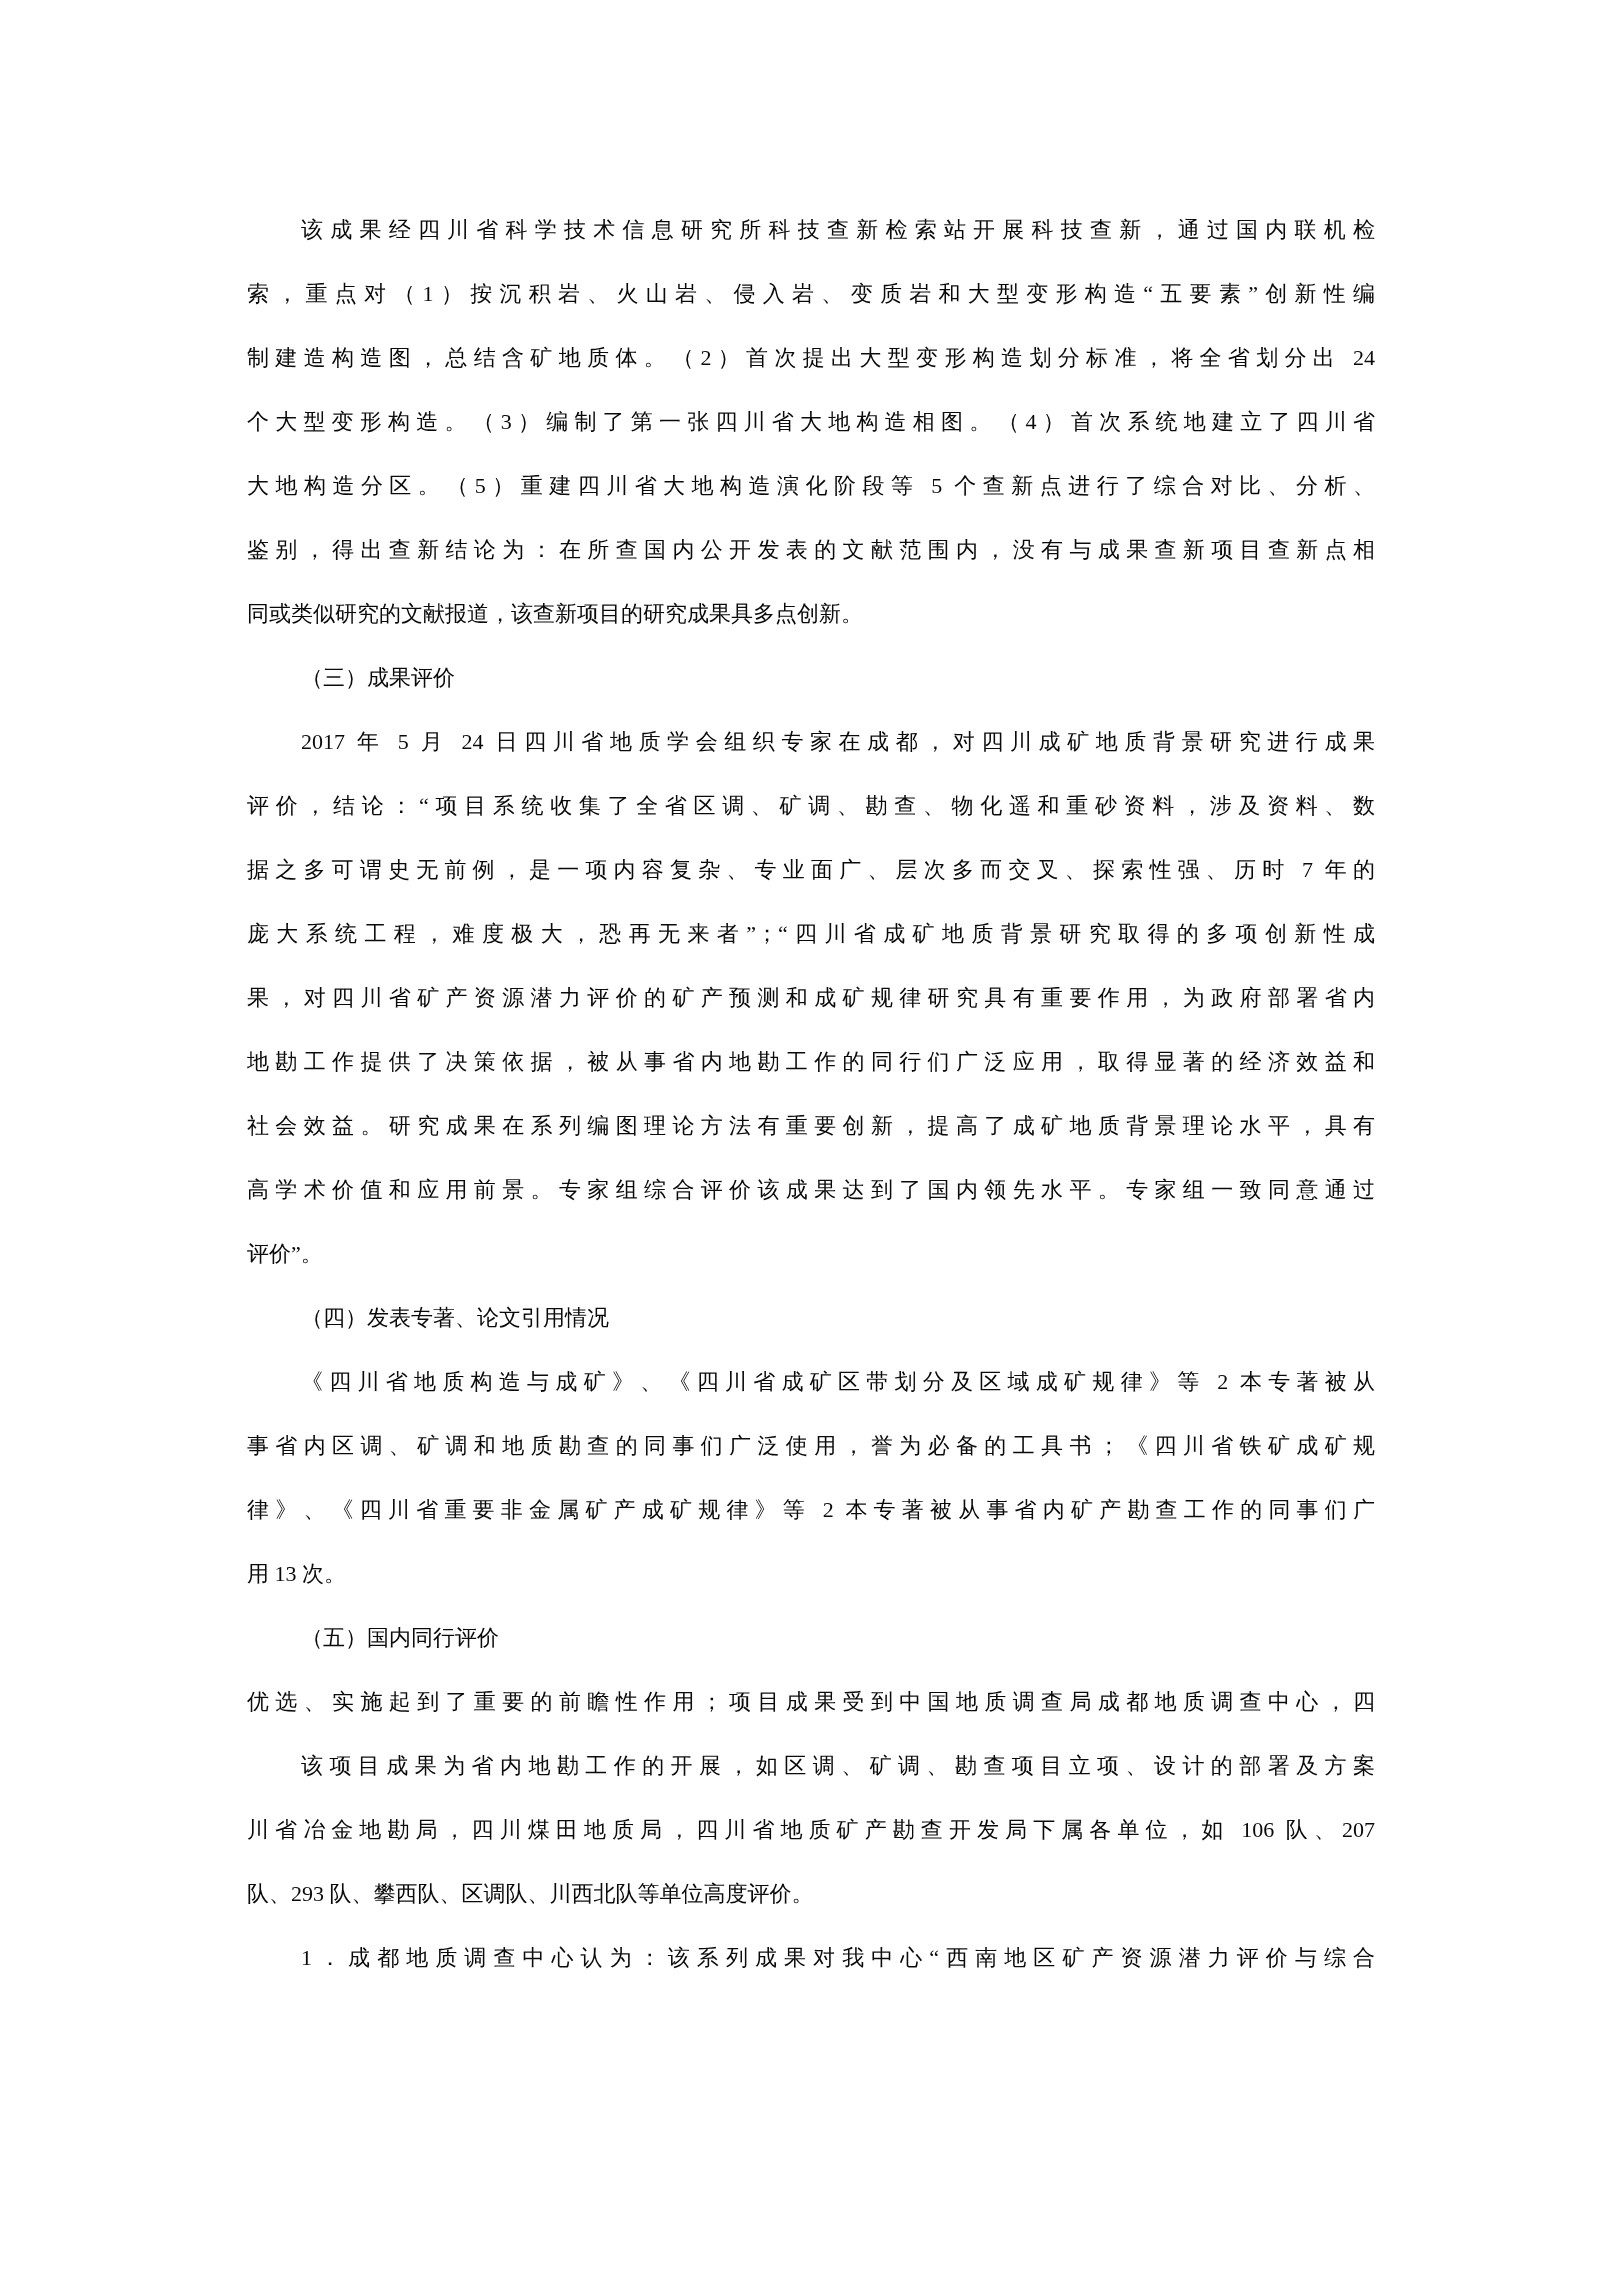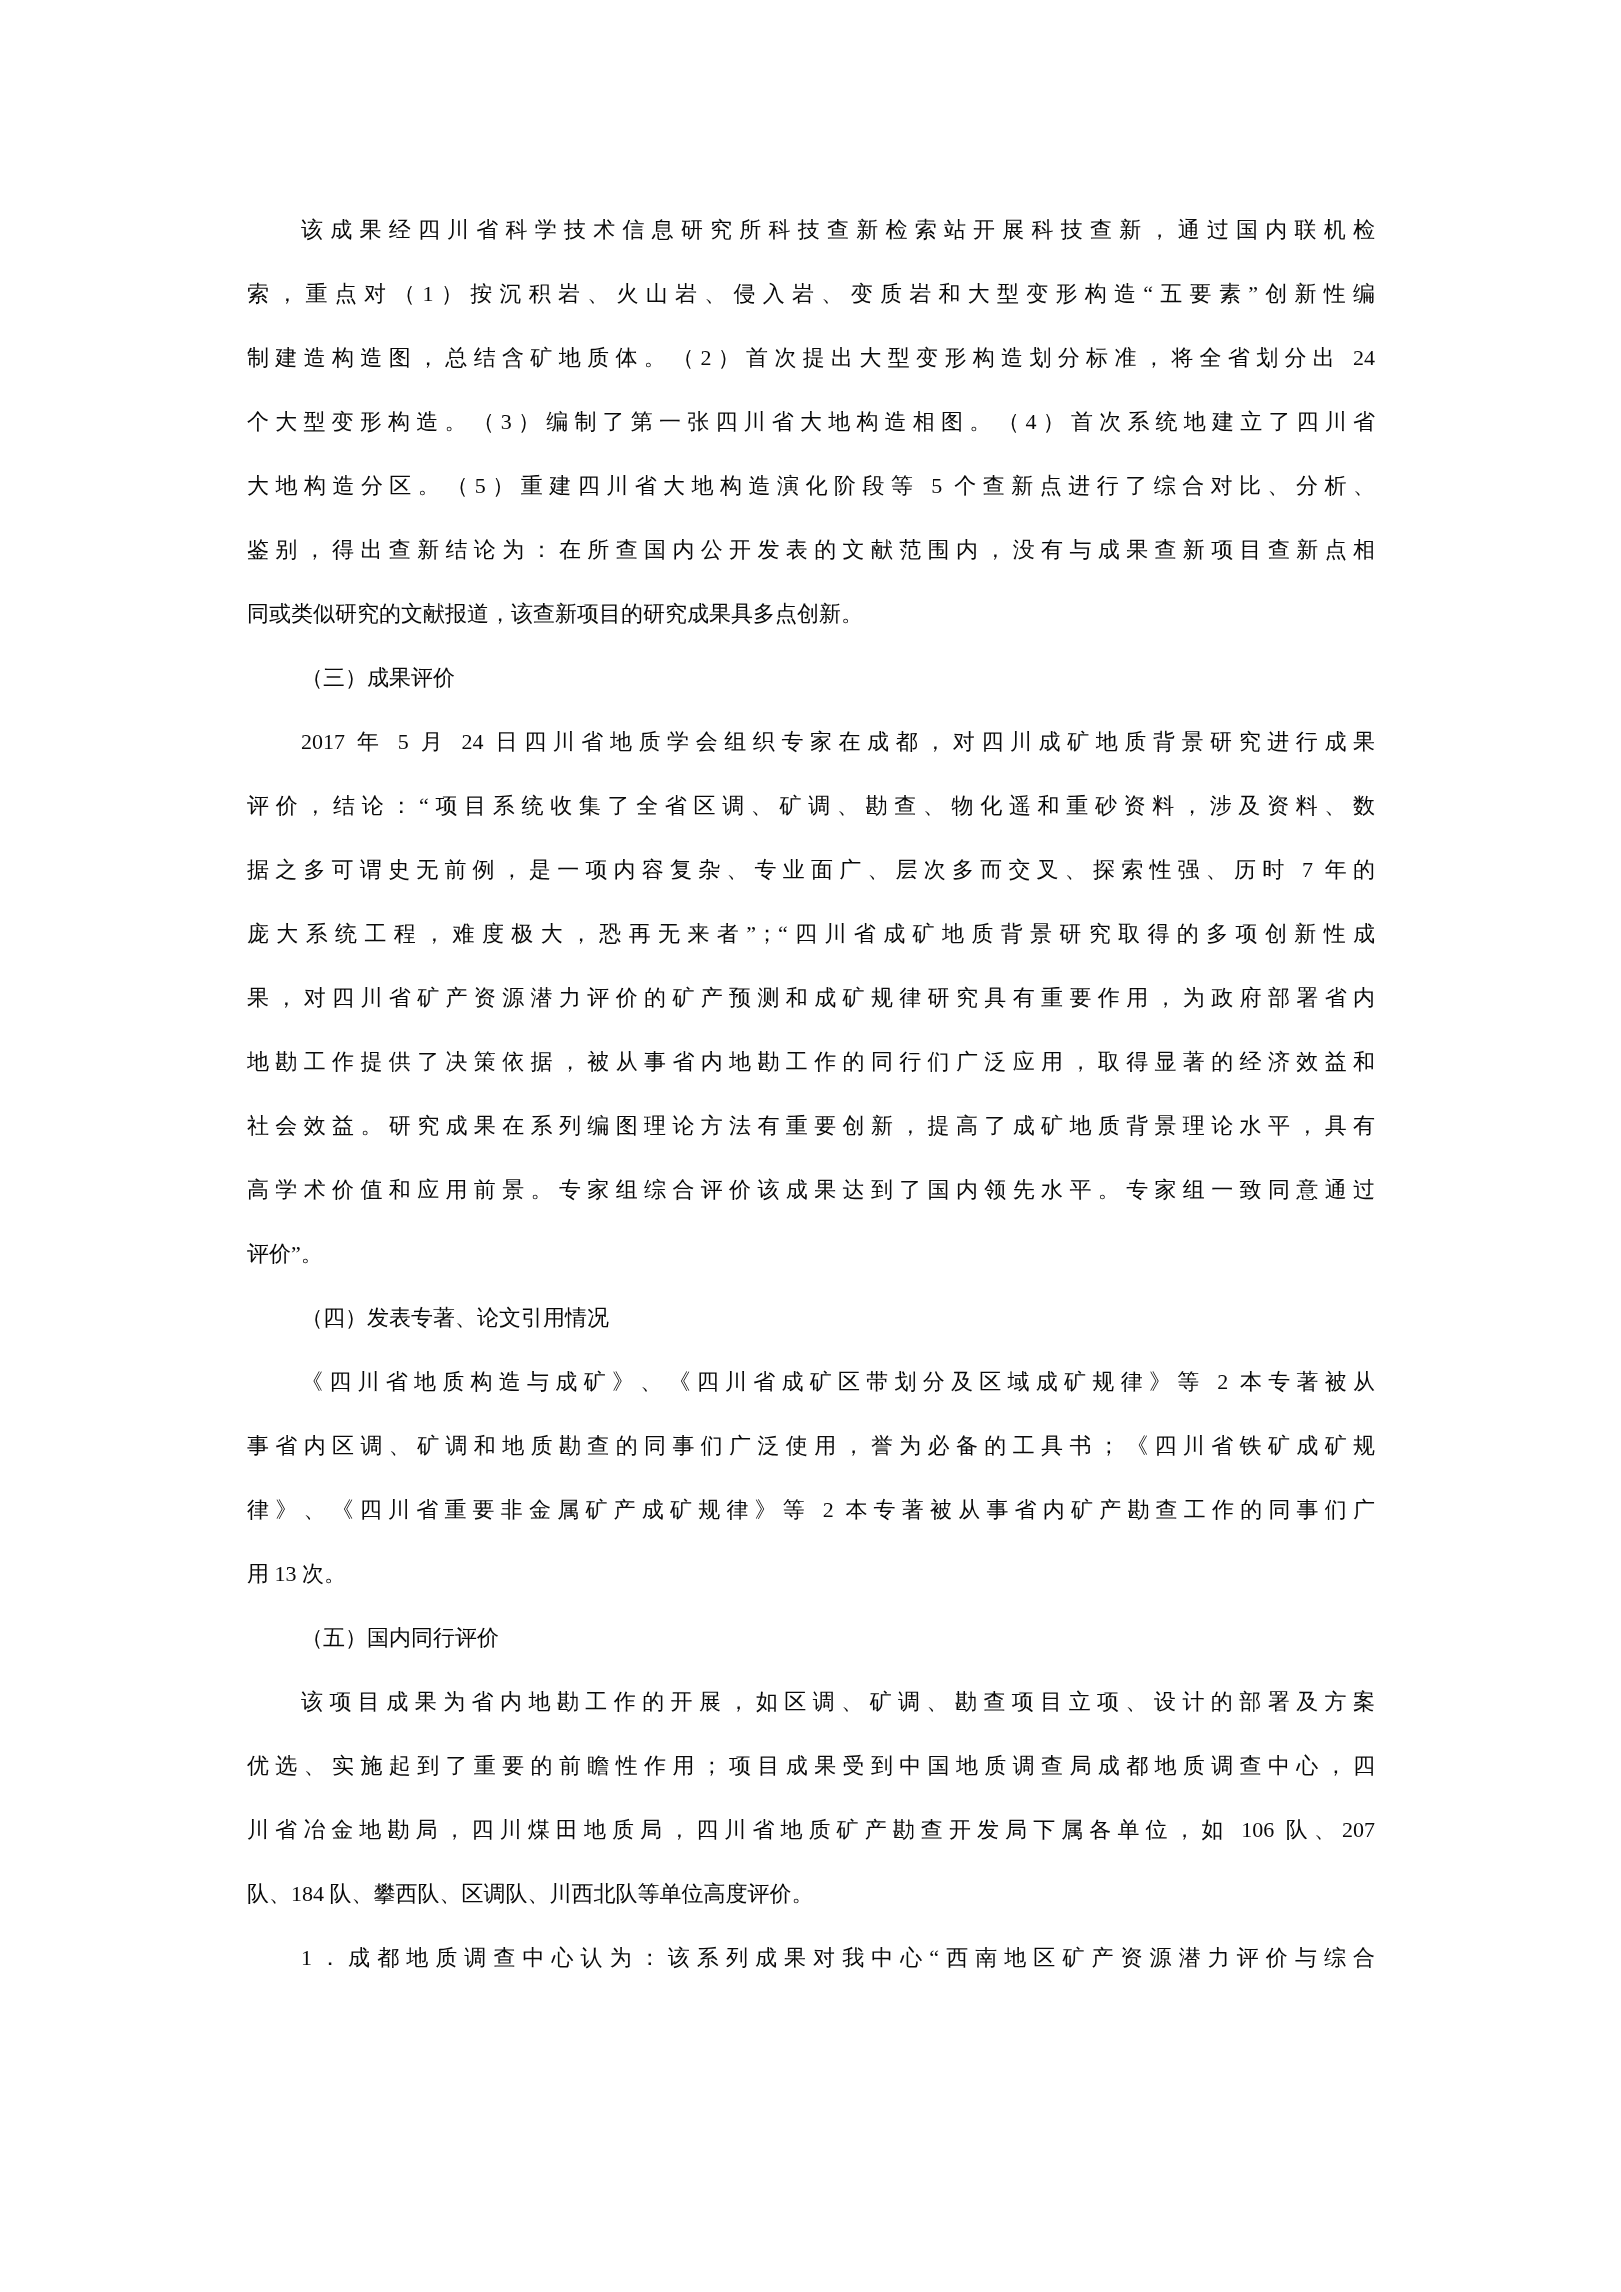--- a/index.html
+++ b/index.html
@@ -60,20 +60,20 @@
       <div class="line">地勘工作提供了决策依据，被从事省内地勘工作的同行们广泛应用，取得显著的经济效益和</div>
       <div class="line">社会效益。研究成果在系列编图理论方法有重要创新，提高了成矿地质背景理论水平，具有</div>
       <div class="line">高学术价值和应用前景。专家组综合评价该成果达到了国内领先水平。专家组一致同意通过</div>
       <div class="line end">评价”。</div>
       <div class="line indent end">（四）发表专著、论文引用情况</div>
       <div class="line indent">《四川省地质构造与成矿》、《四川省成矿区带划分及区域成矿规律》等 2 本专著被从</div>
       <div class="line">事省内区调、矿调和地质勘查的同事们广泛使用，誉为必备的工具书；《四川省铁矿成矿规</div>
       <div class="line">律》、《四川省重要非金属矿产成矿规律》等 2 本专著被从事省内矿产勘查工作的同事们广</div>
       <div class="line end">用 13 次。</div>
       <div class="line indent end">（五）国内同行评价</div>
+      <div class="line">优选、实施起到了重要的前瞻性作用；项目成果受到中国地质调查局成都地质调查中心，四</div>
       <div class="line indent">该项目成果为省内地勘工作的开展，如区调、矿调、勘查项目立项、设计的部署及方案</div>
-      <div class="line">优选、实施起到了重要的前瞻性作用；项目成果受到中国地质调查局成都地质调查中心，四</div>
       <div class="line">川省冶金地勘局，四川煤田地质局，四川省地质矿产勘查开发局下属各单位，如 106 队、207</div>
-      <div class="line end">队、184 队、攀西队、区调队、川西北队等单位高度评价。</div>
+      <div class="line end">队、293 队、攀西队、区调队、川西北队等单位高度评价。</div>
       <div class="line indent">1．成都地质调查中心认为：该系列成果对我中心“西南地区矿产资源潜力评价与综合</div>
     </div>
 </div>
 
 
 </body></html>

